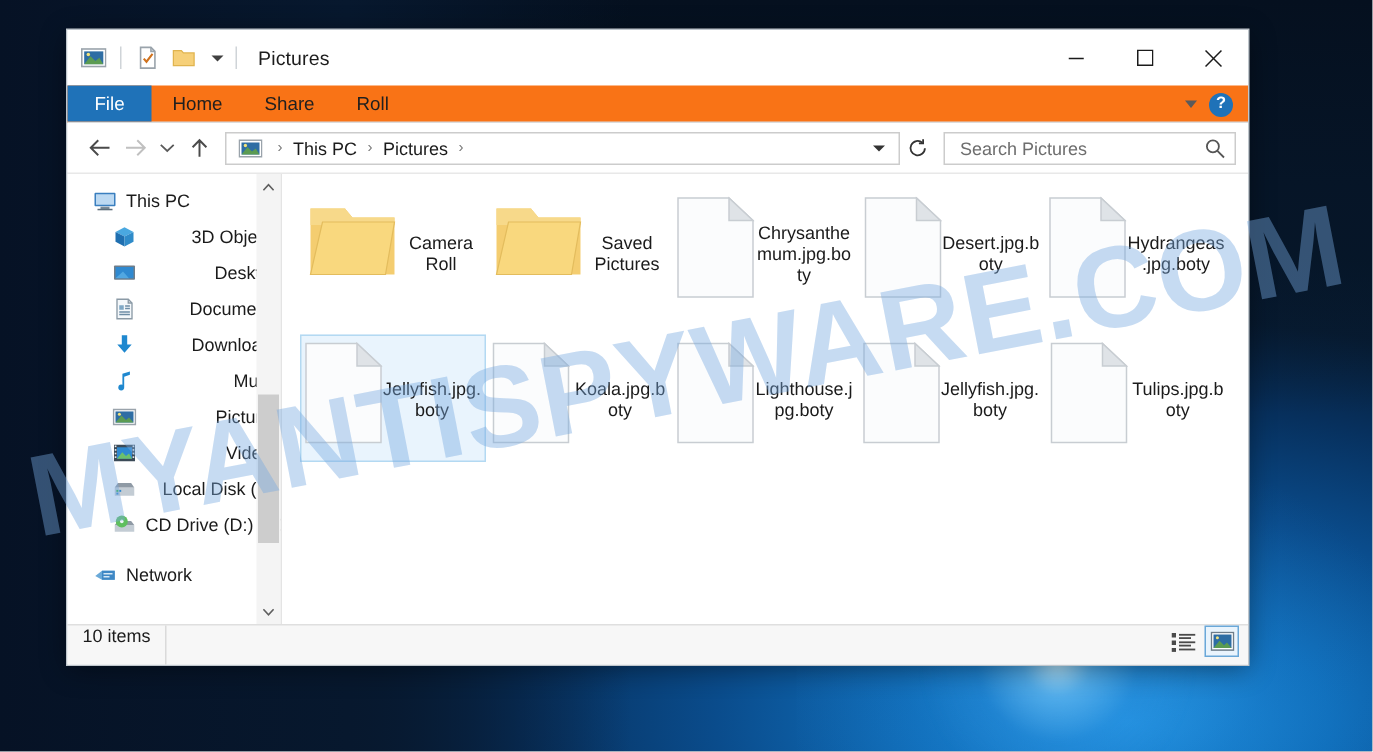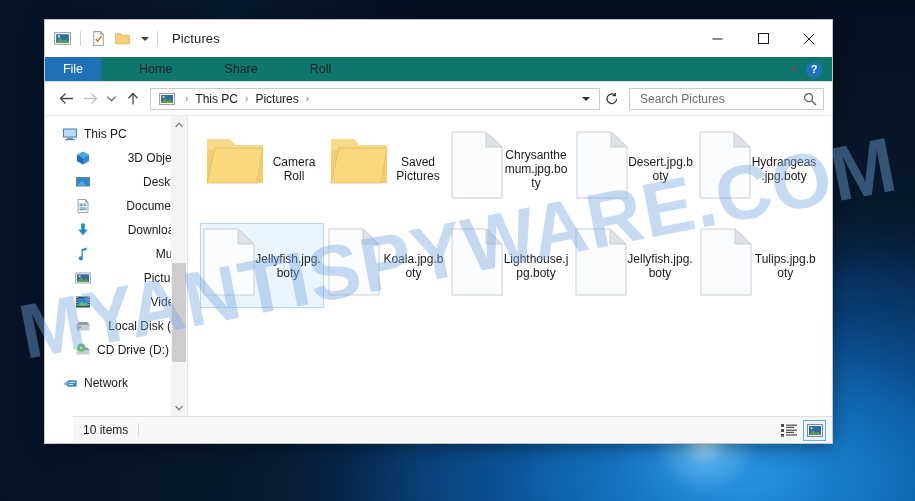--- a/index.html
+++ b/index.html
@@ -94,24 +94,23 @@
   .wc {
     width: 46px; height: 37px;
     display: flex; align-items: center; justify-content: center;
   }
   .wc svg { display: block; }
 
   
   .ribbon {
     height: 25px; min-height: 25px;
     display: flex; align-items: stretch;
-    background: #0f766e;
+    background: #f97316;
     border-bottom: 1px solid #dcdcdc;
     position: relative;
-    gap: 24px;
   }
   .tab {
     display: flex; align-items: center; justify-content: center;
     padding: 0 14px;
     font-size: 12.5px; color: #1f1f1f;
     cursor: default;
   }
   .tab-file {
     background: #1f72b8; color: #ffffff;
     min-width: 56px; padding: 0 16px;
@@ -277,23 +276,23 @@
     line-height: 14px;
     max-width: 118px;
     word-break: break-word;
   }
 
   
   .statusbar {
     height: 27px; min-height: 27px;
     border-top: 1px solid #dfdfdf;
     background: #f7f7f7;
-    display: flex; align-items: center;
+    display: flex; 
     padding: 0 6px 0 10px;
-    font-size: 12px; color: #1b1b1b; margin-left: 28px;
+    font-size: 12px; color: #1b1b1b;
   }
   .status-text { padding-right: 10px; border-right: 1px solid #dadada; }
   .status-spacer { flex: 1; }
   .viewbtn {
     width: 23px; height: 21px;
     display: flex; align-items: center; justify-content: center;
     margin-left: 3px;
     border: 1px solid transparent;
   }
   .viewbtn.active { border-color: #6aa8d8; background: #e9f4fd; }

